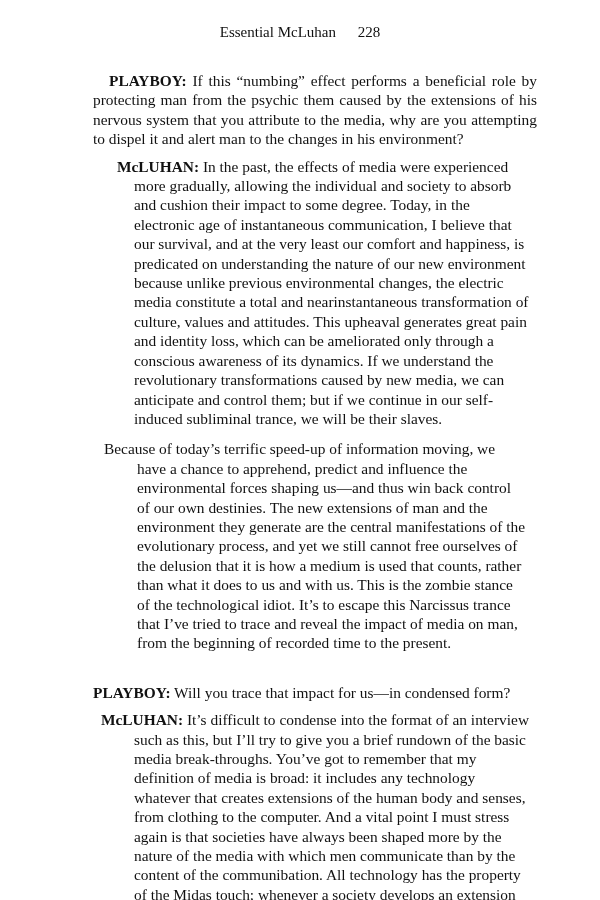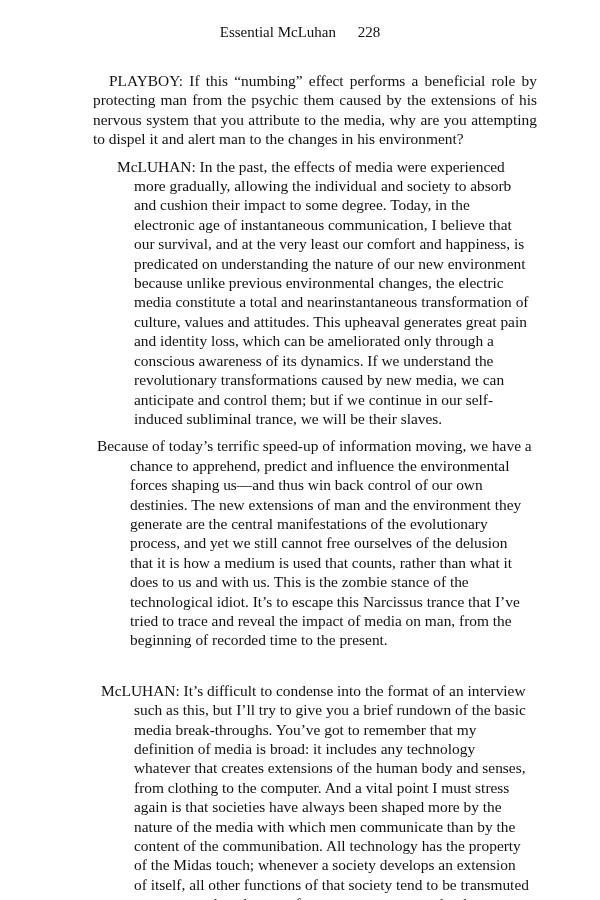--- a/index.html
+++ b/index.html
@@ -4,31 +4,32 @@
 <style>
   html, body { margin: 0; padding: 0; background: #ffffff; }
   body { width: 600px; height: 900px; position: relative; overflow: hidden;
          font-family: "Liberation Serif", "DejaVu Serif", serif; color: #111; }
   .header { position: absolute; top: 24px; left: 0; width: 600px; text-align: center;
             font-size: 15px; }
   .header .title { margin-right: 18px; }
   .page { position: absolute; left: 93px; top: 71px; width: 444px; font-size: 15.4px; line-height: 19.4px; }
   .q { text-indent: 16px; text-align: justify; margin: 0; }
   .a { margin: 8px; padding-left: 33px; text-indent: -17px; }
-  .cont { margin: 4px; padding-left: 33px; text-indent: -33px; }
+  .cont { margin: 11px; padding-left: 33px; text-indent: -33px; }
   .gap { height: 19px; }
-  b { font-weight: normal; }
+  b { font-weight: bold; }
 </style>
 </head>
 <body>
 
 <div class="header">
   <span class="title">Essential McLuhan</span>
   <span>228</span>
 </div>
 
 <div class="page">
   <p class="q"><b>PLAYBOY:</b><span> If this “numbing” effect performs a beneficial role by protecting man from the psychic them caused by the extensions of his nervous system that you attribute to the media, why are you attempting to dispel it and alert man to the changes in his environment?</span></p>
   <p class="a"><b>McLUHAN:</b><span> In the past, the effects of media were experienced more gradually, allowing the individual and society to absorb and cushion their impact to some degree. Today, in the electronic age of instantaneous communication, I believe that our survival, and at the very least our comfort and happiness, is predicated on understanding the nature of our new environment because unlike previous environmental changes, the electric media constitute a total and nearinstantaneous transformation of culture, values and attitudes. This upheaval generates great pain and identity loss, which can be ameliorated only through a conscious awareness of its dynamics. If we understand the revolutionary transformations caused by new media, we can anticipate and control them; but if we continue in our self-induced subliminal trance, we will be their slaves.</span></p>
   <p class="cont"><span>Because of today’s terrific speed-up of information moving, we have a chance to apprehend, predict and influence the environmental forces shaping us—and thus win back control of our own destinies. The new extensions of man and the environment they generate are the central manifestations of the evolutionary process, and yet we still cannot free ourselves of the delusion that it is how a medium is used that counts, rather than what it does to us and with us. This is the zombie stance of the technological idiot. It’s to escape this Narcissus trance that I’ve tried to trace and reveal the impact of media on man, from the beginning of recorded time to the present.</span></p>
   <div class="gap"></div>
+  <p class="q" style="text-indent:0;"><b>PLAYBOY:</b><span> Will you trace that impact for us—in condensed form?</span></p>
   <p class="a" style="text-indent:-33px;"><b>McLUHAN:</b><span> It’s difficult to condense into the format of an interview such as this, but I’ll try to give you a brief rundown of the basic media break-throughs. You’ve got to remember that my definition of media is broad: it includes any technology whatever that creates extensions of the human body and senses, from clothing to the computer. And a vital point I must stress again is that societies have always been shaped more by the nature of the media with which men communicate than by the content of the communibation. All technology has the property of the Midas touch; whenever a society develops an extension of itself, all other functions of that society tend to be transmuted to accommodate that new form; once any new technology penetrates a society, it saturates every institution of that society. New technology is thus a revolutionizing agent. We see this today with the electric media and we saw it several thousand years ago with the invention of the phonetic alphabet, which was just as</span></p>
 </div>
 
 </body></html>

